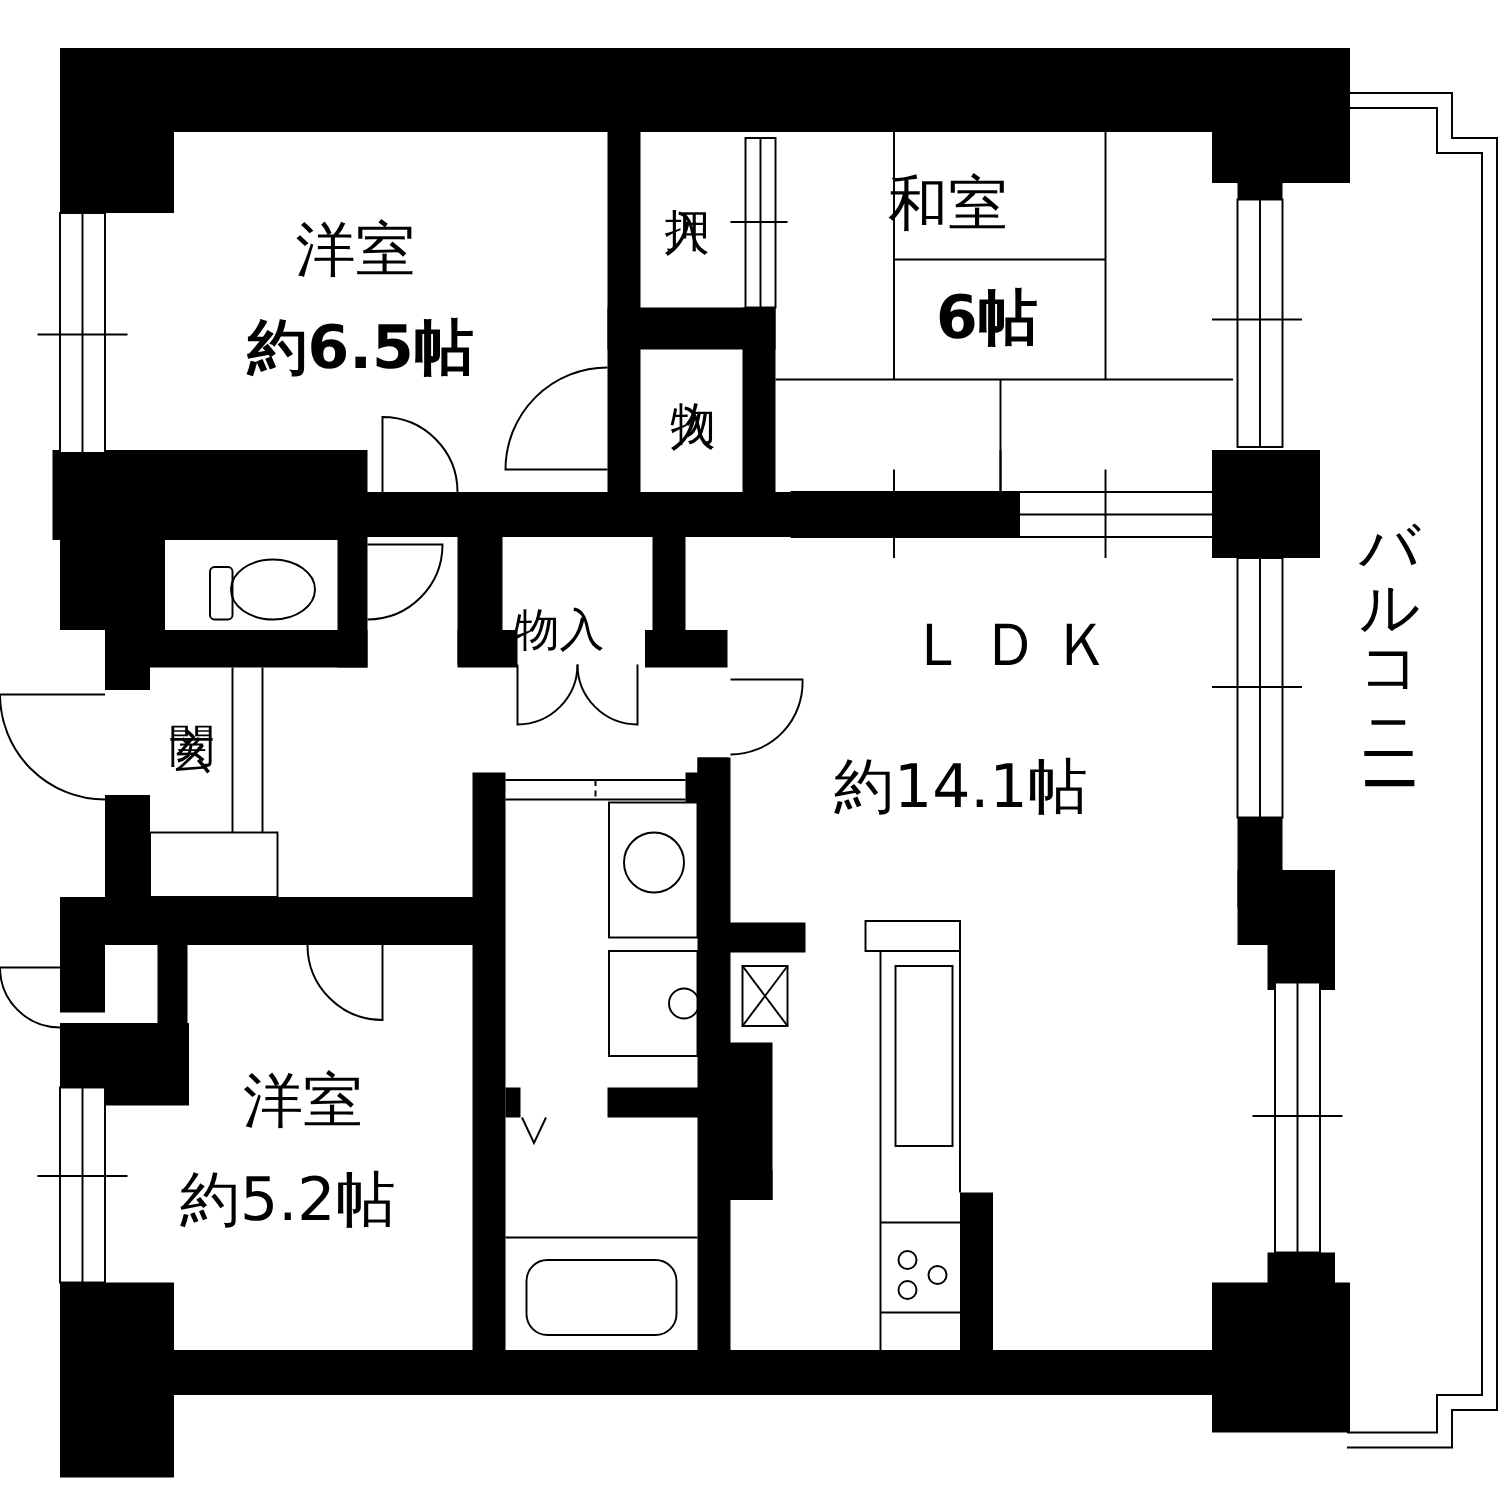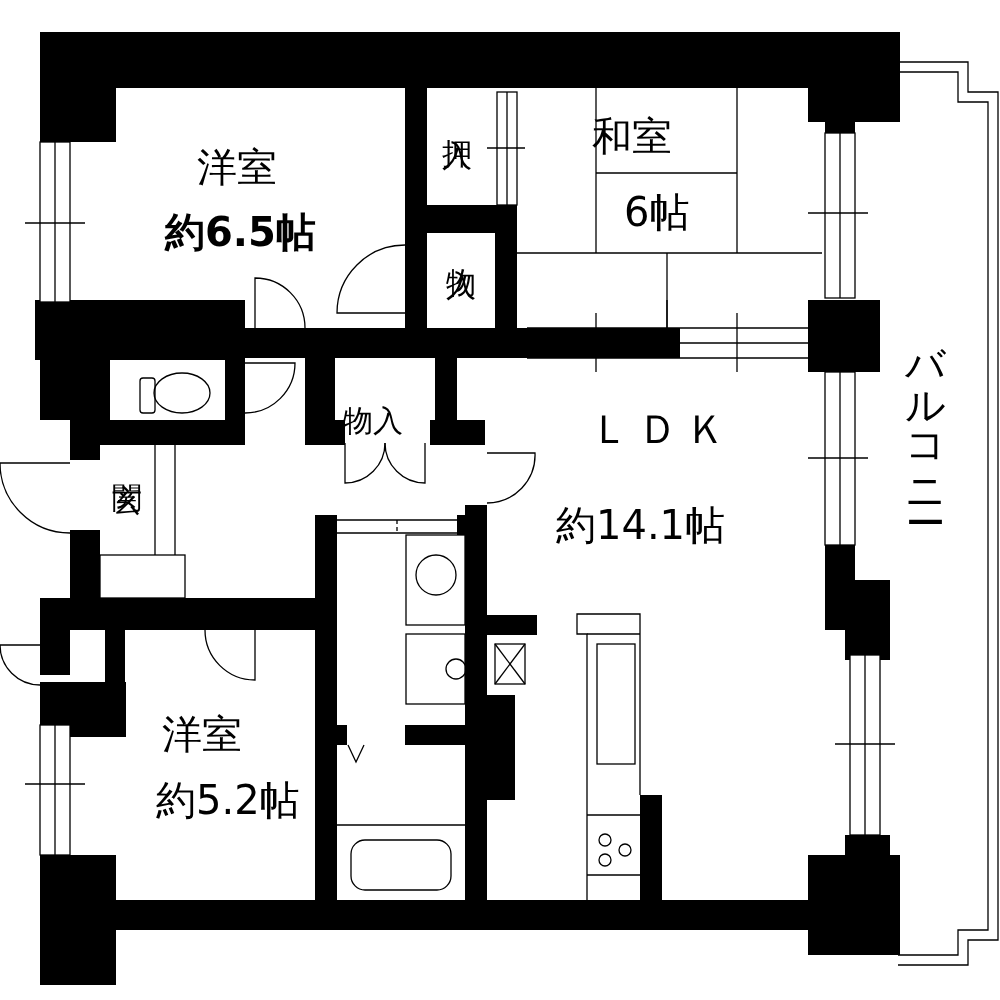--- a/index.html
+++ b/index.html
@@ -164,23 +164,23 @@
 </svg>
 
 <div class="lbl big" style="left:197px;top:147px;">洋室</div>
 <div class="lbl big" style="left:165px;top:212px;font-weight:bold;">約6.5帖</div>
 
 <div class="lbl mid vert" style="left:442px;top:115px;">押入</div>
 <div class="lbl mid vert" style="left:446px;top:245px;">物入</div>
 <div class="lbl mid" style="left:343px;top:382px;margin-top:24px;">物入</div>
 
 <div class="lbl big" style="left:592px;top:116px;">和室</div>
-<div class="lbl big" style="left:624px;top:192px;">6帖</div>
+<div class="lbl big" style="left:624px;top:192px;font-weight:bold;">6帖</div>
 
-<div class="lbl big" style="left:590px;top:410px;letter-spacing:8px;font-family:Liberation Serif, serif;">ＬＤＫ</div>
+<div class="lbl big" style="left:606px;top:410px;letter-spacing:8px;">ＬＤＫ</div>
 <div class="lbl big" style="left:556px;top:505px;text-align:center;">約14.1帖</div>
 
 <div class="lbl mid vert" style="left:112px;top:460px;">玄関</div>
 
 <div class="lbl big" style="left:162px;top:714px;">洋室</div>
-<div class="lbl big" style="left:120px;top:780px;margin-left:36px;">約5.2帖</div>
+<div class="lbl big" style="left:120px;top:780px;">約5.2帖</div>
 
 <div class="lbl big vert" style="left:906px;top:320px;">バルコニー</div>
 
 </body></html>

